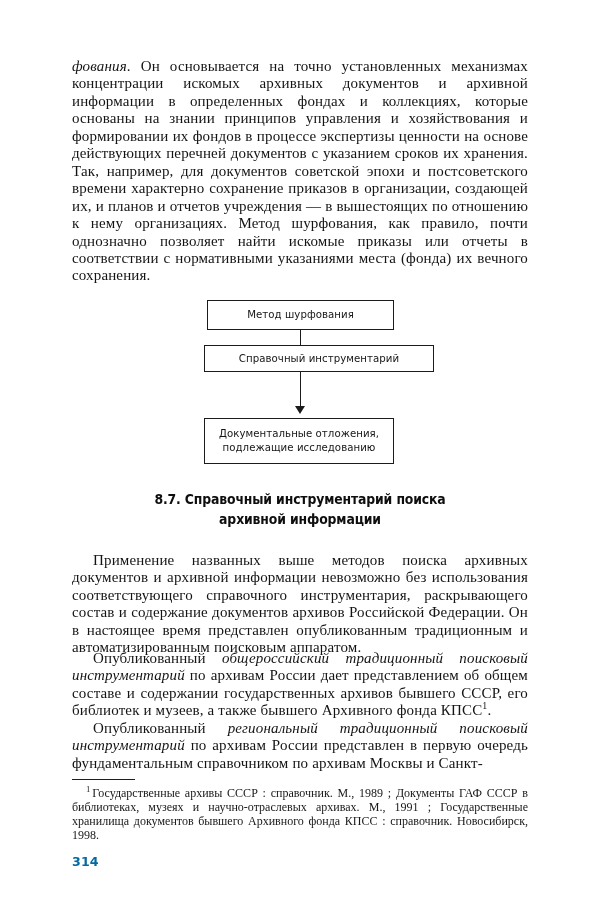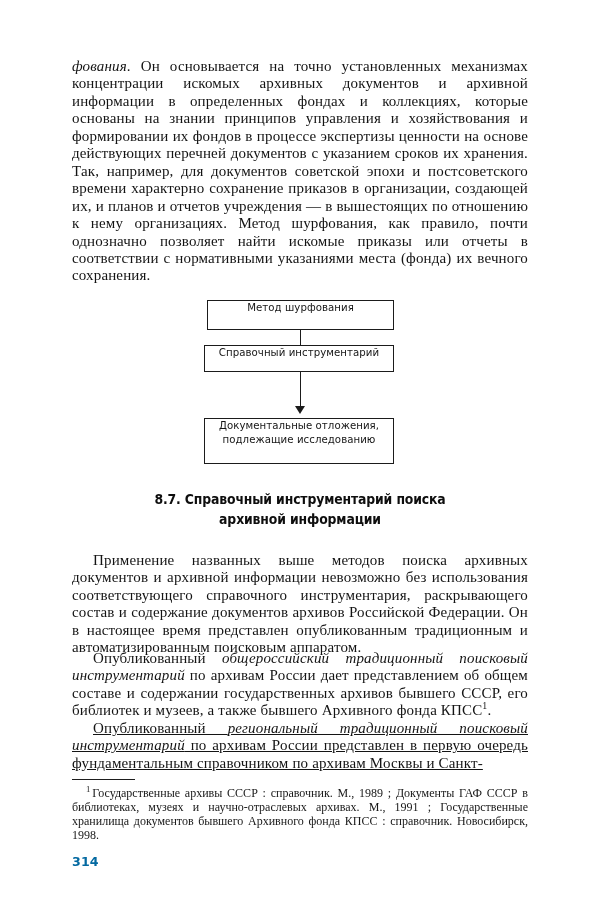--- a/index.html
+++ b/index.html
@@ -56,30 +56,31 @@
     top: 296px;
     width: 600px;
     height: 176px;
   }
   .fc-box {
     position: absolute;
     box-sizing: border-box;
     border: 1.4px solid #1b1b1b;
     background: #ffffff;
     display: flex;
+    align-items: center;
     justify-content: center;
     text-align: center;
     font-family: "DejaVu Sans", "Liberation Sans", sans-serif;
     font-size: 10.2px;
     line-height: 13.6px;
     color: #151515;
     letter-spacing: 0.005em;
   }
   #fc-box-1 { left: 207px; top: 4px;   width: 187px; height: 30px; }
-  #fc-box-2 { left: 204px; top: 49px;  width: 190px; height: 27px; }
+  #fc-box-2 { left: 204px; top: 49px;  width: 230px; height: 27px; }
   #fc-box-3 { left: 204px; top: 122px; width: 190px; height: 46px; }
 
   .fc-conn {
     position: absolute;
     width: 1.4px;
     background: #1b1b1b;
   }
   
   #fc-conn-1 { left: 300px; top: 34px; height: 16px; }
   
@@ -109,21 +110,21 @@
     letter-spacing: -0.012em;
     color: #0e0e0e;
     transform: scaleX(0.93);
     transform-origin: center top;
   }
   .heading .hline { display: block; }
 
   
   #para-2 { top: 544px; margin-top: 8px; }
   #para-3 { top: 650px; }
-  #para-4 { top: 720px; text-decoration: underline; }
+  #para-4 { top: 720px; }
 
   
   .footnote-rule {
     position: absolute;
     left: 72px;
     top: 779px;
     width: 63px;
     height: 1px;
     background: #1d1d1d;
   }

